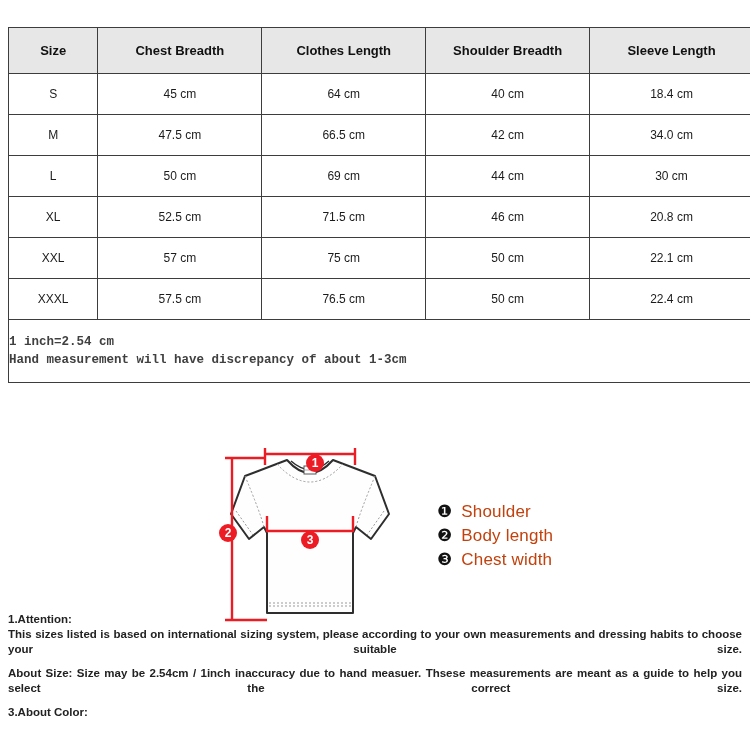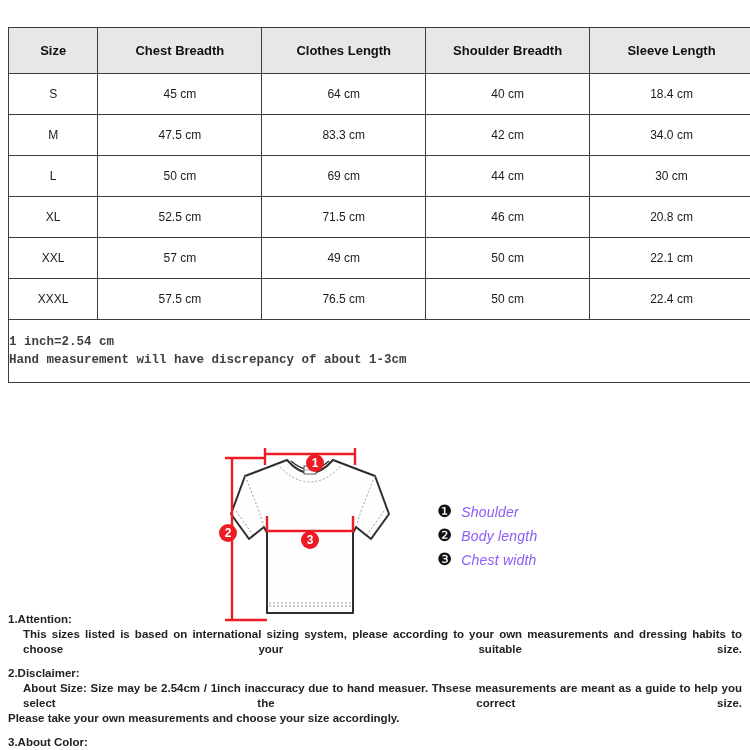--- a/index.html
+++ b/index.html
@@ -37,30 +37,30 @@
   .marker-1 { left:306px; top:454px; }
   .marker-2 { left:219px; top:524px; }
   .marker-3 { left:301px; top:531px; }
 
   .legend {
     position:absolute; left:437px; top:503px;
     display:flex; flex-direction:column; gap:7px;
   }
   .legend-row { display:flex; align-items:center; gap:9px; height:17px; }
   .legend-bullet { font-size:17px; line-height:17px; color:#121212; }
-  .legend-label { font-size:14px; color:#8b5cf6; letter-spacing:0.2px;font-style:italic; }
+  .legend-label { font-size:17px; color:#c2410c; letter-spacing:0.2px; }
 
   
   .notes {
     position:absolute; left:8px; top:612px; width:734px;
     font-size:11.5px; line-height:15px; color:#222;
   }
   .para { margin:0 0 9px 0;font-weight:bold; }
   .line { margin:0; }
-  .justify { text-align:justify; text-align-last:justify;margin-left:15px; }
+  .justify { text-align:justify; text-align-last:justify; }
 </style>
 </head>
 <body>
 
 <div class="sheet">
 
   <table class="size-chart">
     <colgroup>
       <col style="width:12%">
         <col style="width:22%">
@@ -81,42 +81,42 @@
       <tr>
         <td>S</td>
         <td>45 cm</td>
         <td>64 cm</td>
         <td>40 cm</td>
         <td>18.4 cm</td>
       </tr>
       <tr>
         <td>M</td>
         <td>47.5 cm</td>
-        <td>83.3 cm</td>
+        <td>66.5 cm</td>
         <td>42 cm</td>
         <td>34.0 cm</td>
       </tr>
       <tr>
         <td>L</td>
         <td>50 cm</td>
         <td>69 cm</td>
         <td>44 cm</td>
         <td>30 cm</td>
       </tr>
       <tr>
         <td>XL</td>
         <td>52.5 cm</td>
         <td>71.5 cm</td>
         <td>46 cm</td>
         <td>20.8 cm</td>
       </tr>
       <tr>
         <td>XXL</td>
         <td>57 cm</td>
-        <td>49 cm</td>
+        <td>75 cm</td>
         <td>50 cm</td>
         <td>22.1 cm</td>
       </tr>
       <tr>
         <td>XXXL</td>
         <td>57.5 cm</td>
         <td>76.5 cm</td>
         <td>50 cm</td>
         <td>22.4 cm</td>
       </tr>
@@ -182,23 +182,21 @@
       <span class="legend-label">Chest width</span>
     </div>
   </div>
 
   <div class="notes">
     <div class="para">
       <p class="line">1.Attention:</p>
       <p class="line justify">This sizes listed is based on international sizing system, please according to your own measurements and dressing habits to choose your suitable size.</p>
     </div>
     <div class="para">
-      <p class="line">2.Disclaimer:</p>
       <p class="line justify">About Size: Size may be 2.54cm / 1inch inaccuracy due to hand measuer. Thsese measurements are meant as a guide to help you select the correct size.</p>
-      <p class="line">Please take your own measurements and choose your size accordingly.</p>
     </div>
     <div class="para">
       <p class="line">3.About Color:</p>
 
     </div>
   </div>
 
 </div>
 
 </body></html>

